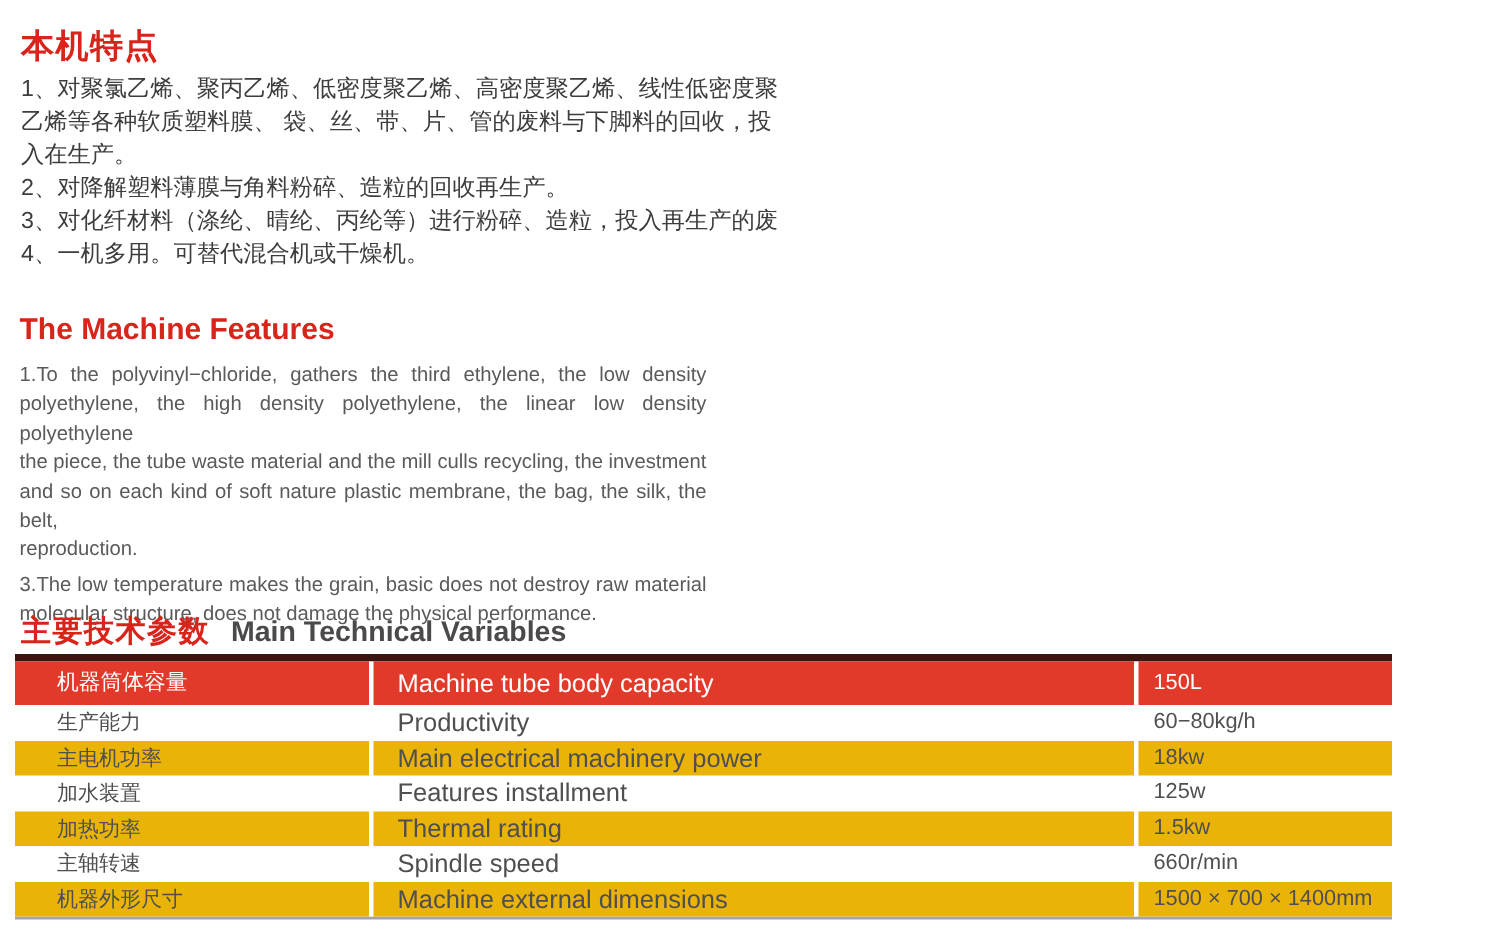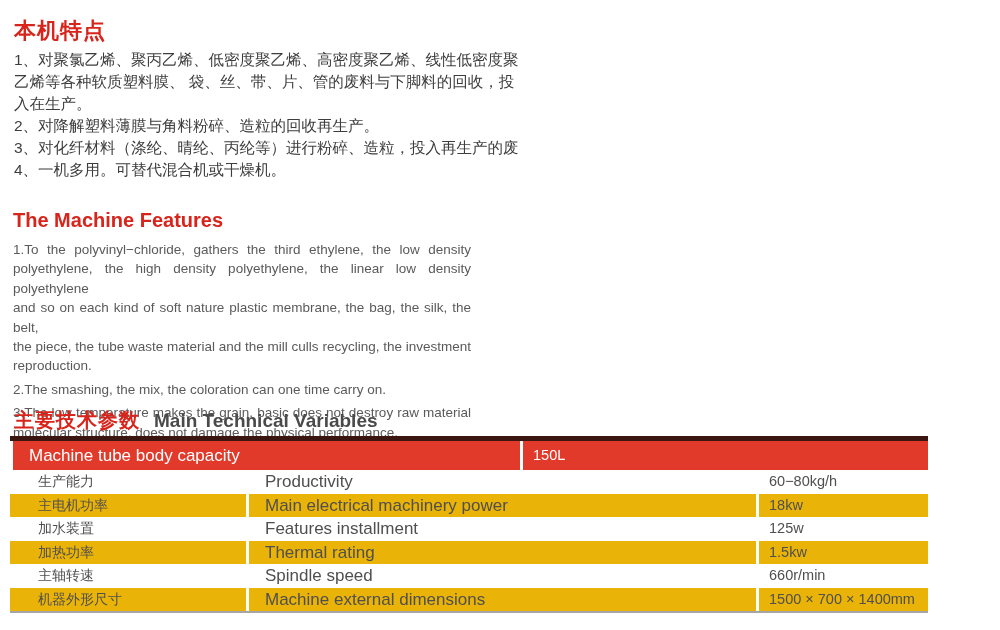--- a/index.html
+++ b/index.html
@@ -52,40 +52,38 @@
     <div class="cnline">3、对化纤材料（涤纶、晴纶、丙纶等）进行粉碎、造粒，投入再生产的废</div>
     <div class="cnline">4、一机多用。可替代混合机或干燥机。</div>
   </div>
 
   <div class="h-en">The Machine Features</div>
 
   <div class="en-para">
     <div class="ep">
       <div class="jline">1.To the polyvinyl−chloride, gathers the third ethylene, the low density</div>
       <div class="jline">polyethylene, the high density polyethylene, the linear low density polyethylene</div>
+      <div class="jline">the piece, the tube waste material and the mill culls recycling, the investment</div>
       <div class="jline">and so on each kind of soft nature plastic membrane, the bag, the silk, the belt,</div>
-      <div class="jline">the piece, the tube waste material and the mill culls recycling, the investment</div>
       <div class="jlast">reproduction.</div>
-    </div>
-    <div class="ep">
-      <div class="jlast">2.The smashing, the mix, the coloration can one time carry on.</div>
     </div>
     <div class="ep">
       <div class="jline">3.The low temperature makes the grain, basic does not destroy raw material</div>
       <div class="jlast">molecular structure, does not damage the physical performance.</div>
     </div>
   </div>
 
   <div class="h-mix">
     <span class="cn">主要技术参数</span>
     <span class="en">Main Technical Variables</span>
   </div>
 
   <div class="spec-table">
     <div class="trow header">
+      <div class="tc c1">机器筒体容量</div>
       <div class="tc c2">Machine tube body capacity</div>
       <div class="tc c3">150L</div>
     </div>
     <div class="trow r">
       <div class="tc c1">生产能力</div>
       <div class="tc c2">Productivity</div>
       <div class="tc c3">60−80kg/h</div>
     </div>
     <div class="trow r alt">
       <div class="tc c1">主电机功率</div>

